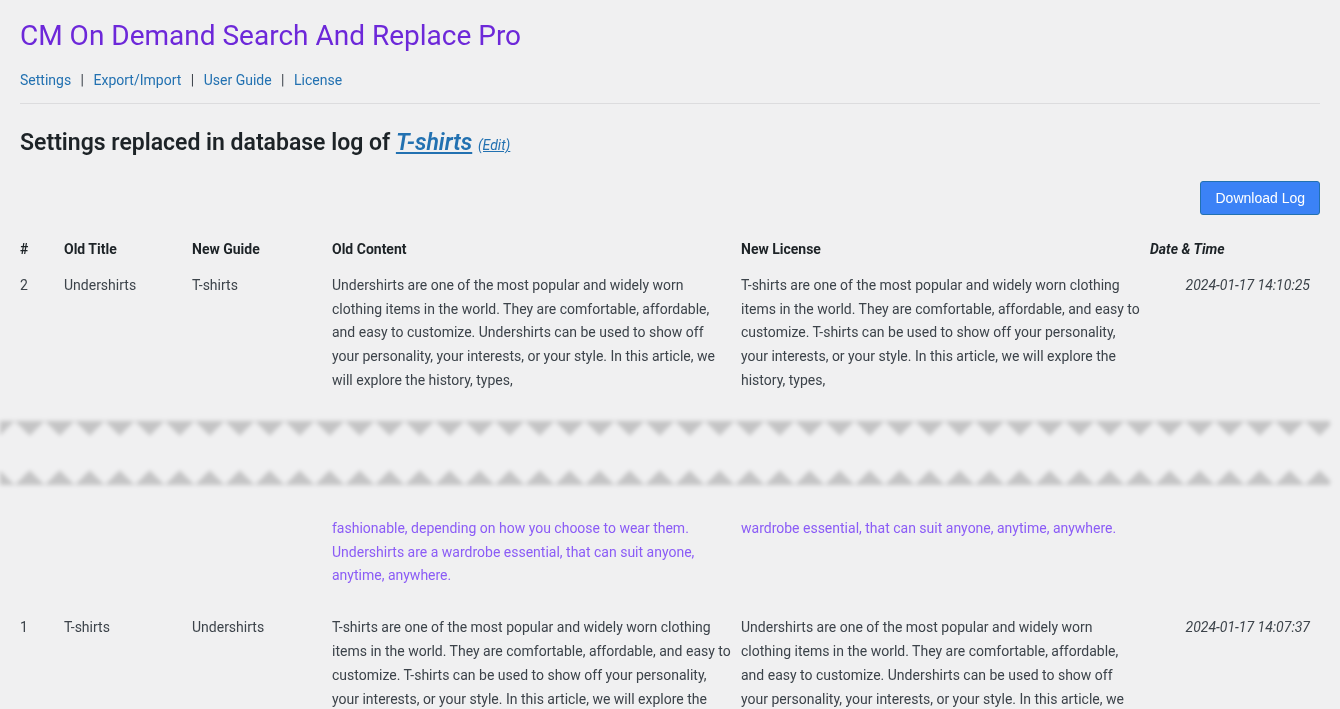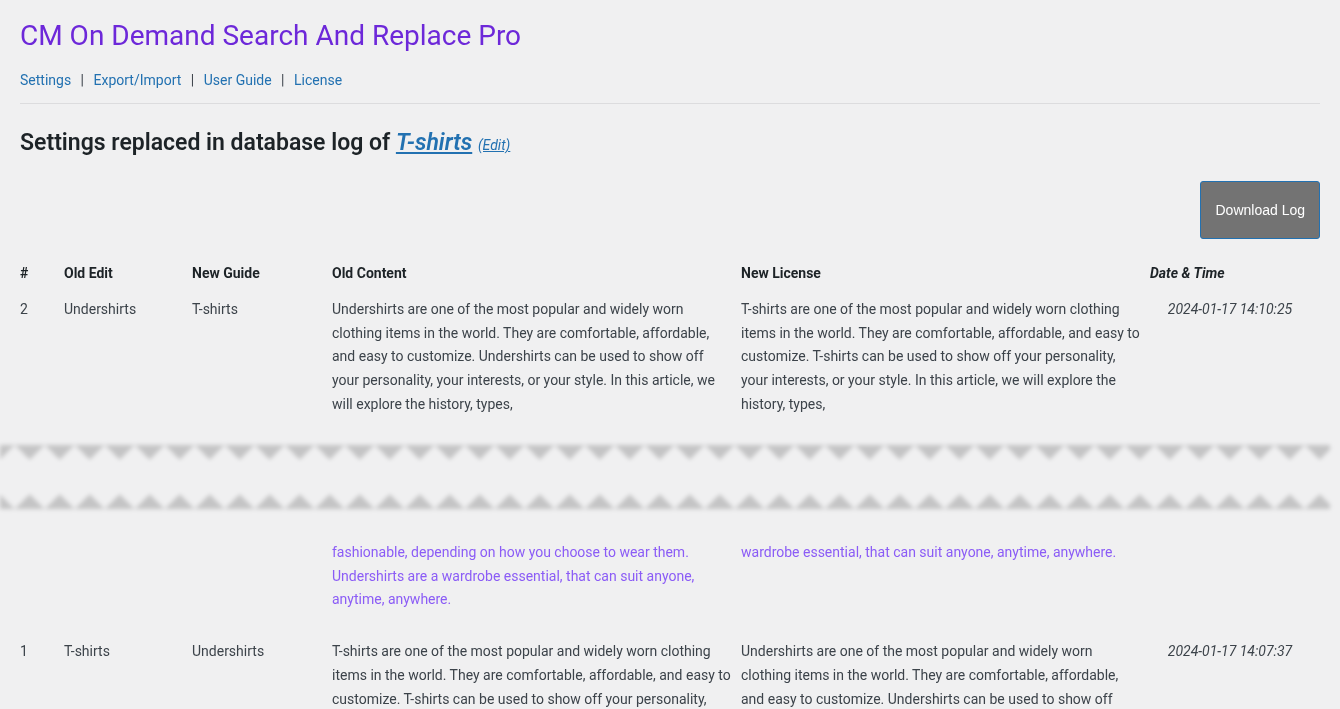--- a/index.html
+++ b/index.html
@@ -49,25 +49,25 @@
       font-weight: 400;
       font-style: italic;
       color: #2271b1;
       text-decoration: underline;
     }
     .action-bar {
       text-align: right;
       padding: 10px 0 16px 0;
     }
     .btn-primary {
-      background: #737373;
+      background: #3b82f6;
       border: 1px solid #2271b1;
       color: #fff;
       font-size: 14px;
-      padding: 20px 14px;
+      padding: 8px 14px;
       border-radius: 3px;
       cursor: pointer;
     }
     table.log-table {
       width: 100%;
       border-collapse: collapse;
       table-layout: fixed;
     }
     table.log-table th {
       text-align: left;
@@ -83,21 +83,21 @@
       font-size: 14px;
       color: #3c434a;
       line-height: 1.7;
       word-wrap: break-word;
     }
     .col-num { width: 44px; }
     .col-old-title { width: 128px; }
     .col-new-title { width: 140px; }
     .col-content { width: auto; }
     .col-date { width: 170px; text-align: right; font-style: italic; }
-    th.col-date, td.col-date { text-align: center; padding-right: 0; }
+    th.col-date, td.col-date { text-align: right; padding-right: 0; }
 
     
     .zigzag-row td { padding: 0; }
     .zigzag-wrap {
       position: relative;
       height: 80px;
       overflow: visible;
     }
     .zigzag {
       position: absolute;
@@ -149,21 +149,21 @@
       <col class="col-num">
       <col class="col-old-title">
       <col class="col-new-title">
       <col class="col-content">
       <col class="col-content">
       <col class="col-date">
     </colgroup>
     <thead>
       <tr>
         <th>#</th>
-        <th>Old Edit</th>
+        <th>Old Title</th>
         <th>New Guide</th>
         <th>Old Content</th>
         <th>New License</th>
         <th class="col-date">Date &amp; Time</th>
       </tr>
     </thead>
     <tbody>
 
       <tr>
         <td>2</td>

